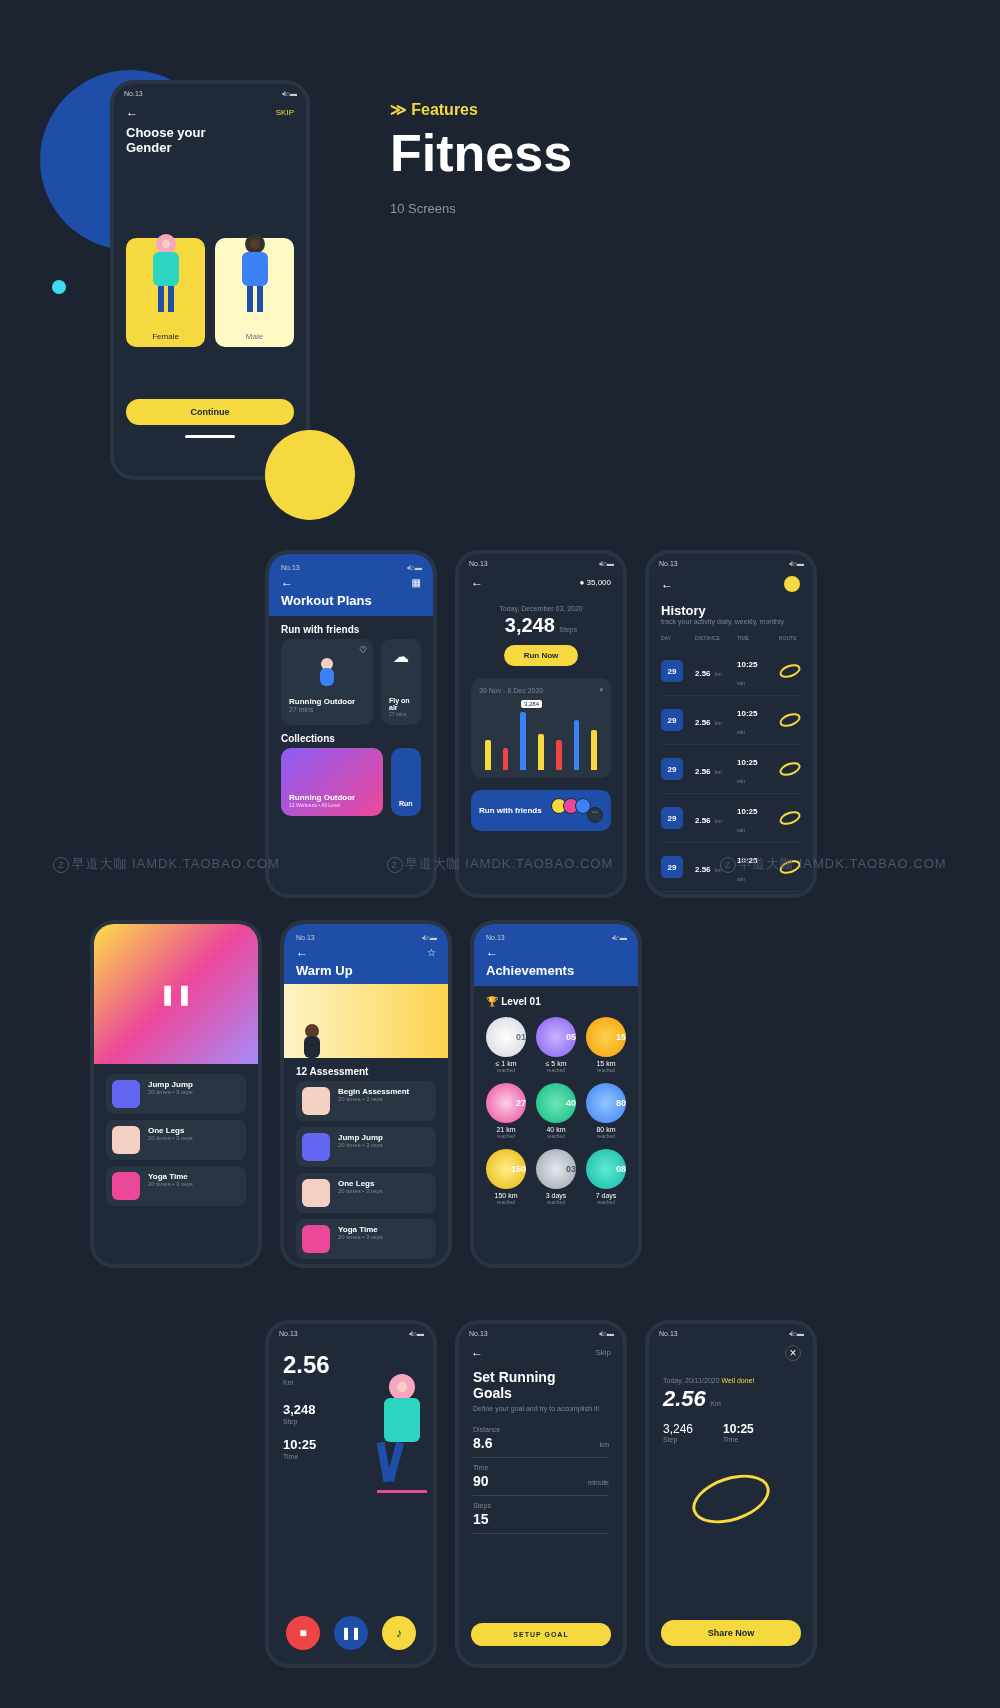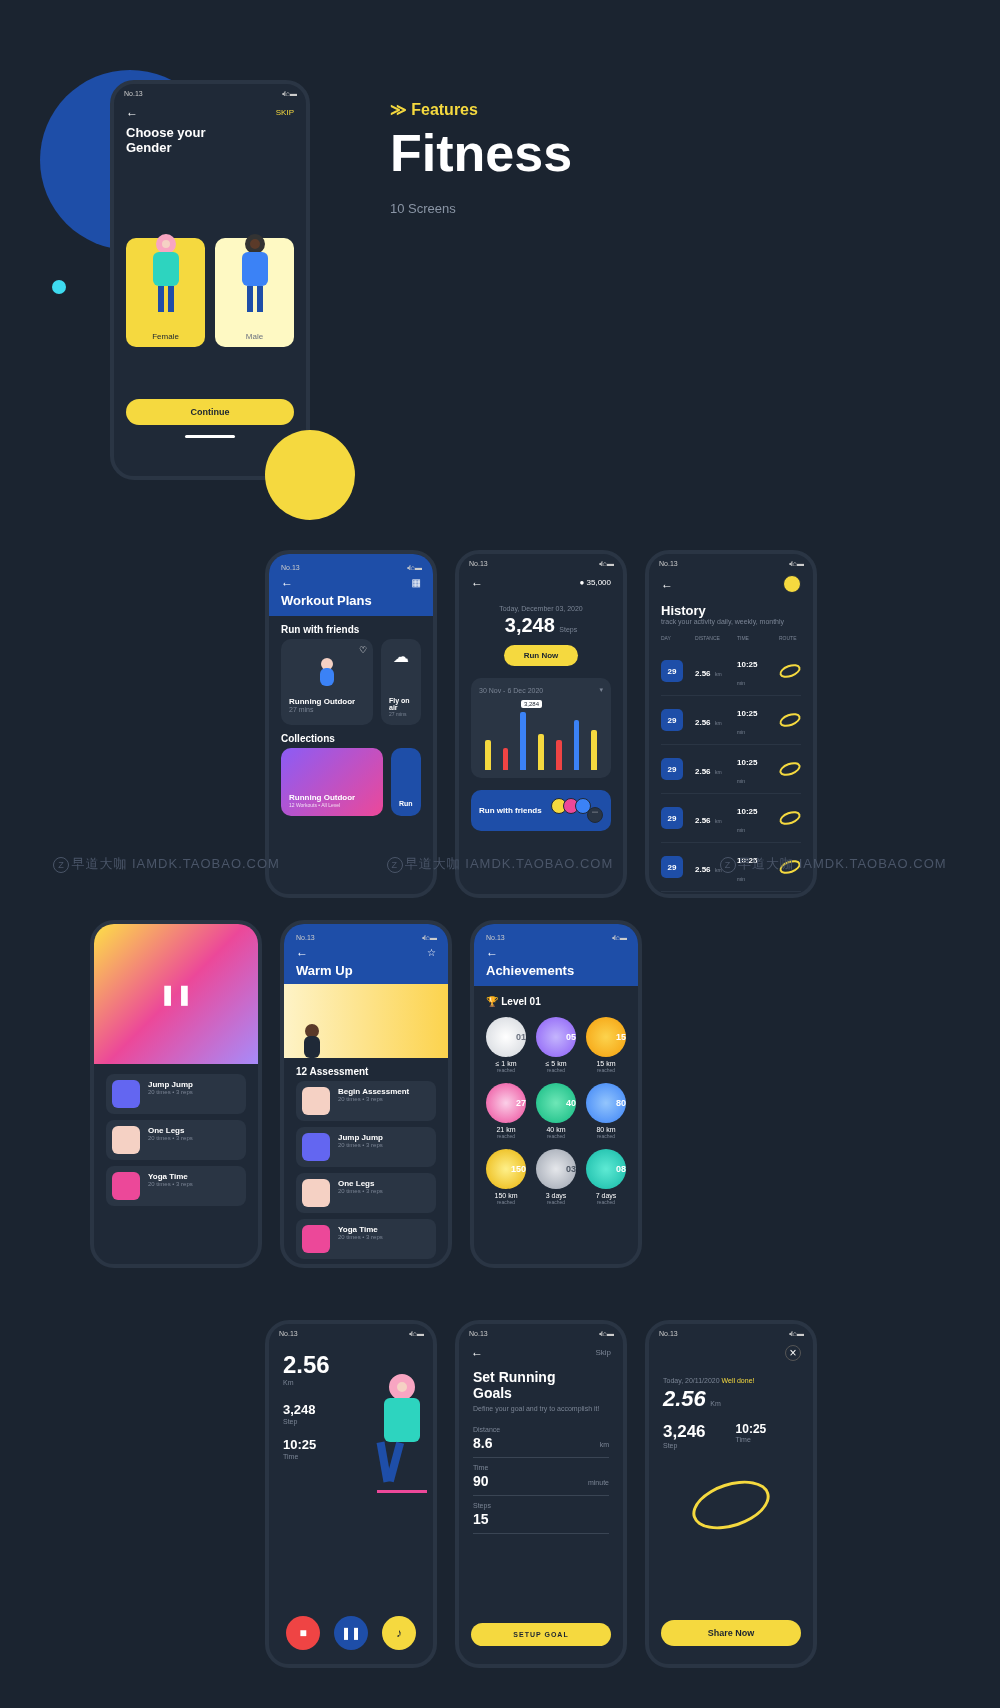--- a/index.html
+++ b/index.html
@@ -443,21 +443,21 @@
     </div>
   <div class="row" style="padding:2px 12px">
       <span></span>
       <span style="font-size:12px;border:1px solid #555;border-radius:50%;width:16px;height:16px;text-align:center;line-height:14px">×</span>
     </div>
   <div style="padding:14px 14px 4px">
     <div class="sub-txt"><span>Today, 20/11/2020</span> <span style="color:#f5d93f">Well done!</span></div>
     <div style="margin-top:2px"><span style="font-size:22px;font-weight:700;font-style:italic">2.56</span> <span class="sub-txt">Km</span></div>
     <div style="display:flex;gap:30px;margin-top:10px">
       <div>
-          <div style="font-size:17px;font-weight:700">3,246</div>
+          <div style="font-size:12px;font-weight:400">3,246</div>
           <div class="sub-txt">Step</div>
         </div>
       <div>
           <div style="font-size:12px;font-weight:700">10:25</div>
           <div class="sub-txt">Time</div>
         </div>
     </div>
   </div>
   <div style="margin:30px auto;width:80px;height:44px;border:3px solid #f5d93f;border-radius:50%;transform:rotate(-18deg)"></div>
   <div class="btn-yellow" style="position:absolute;bottom:8px;left:0;right:0">Share Now</div>

